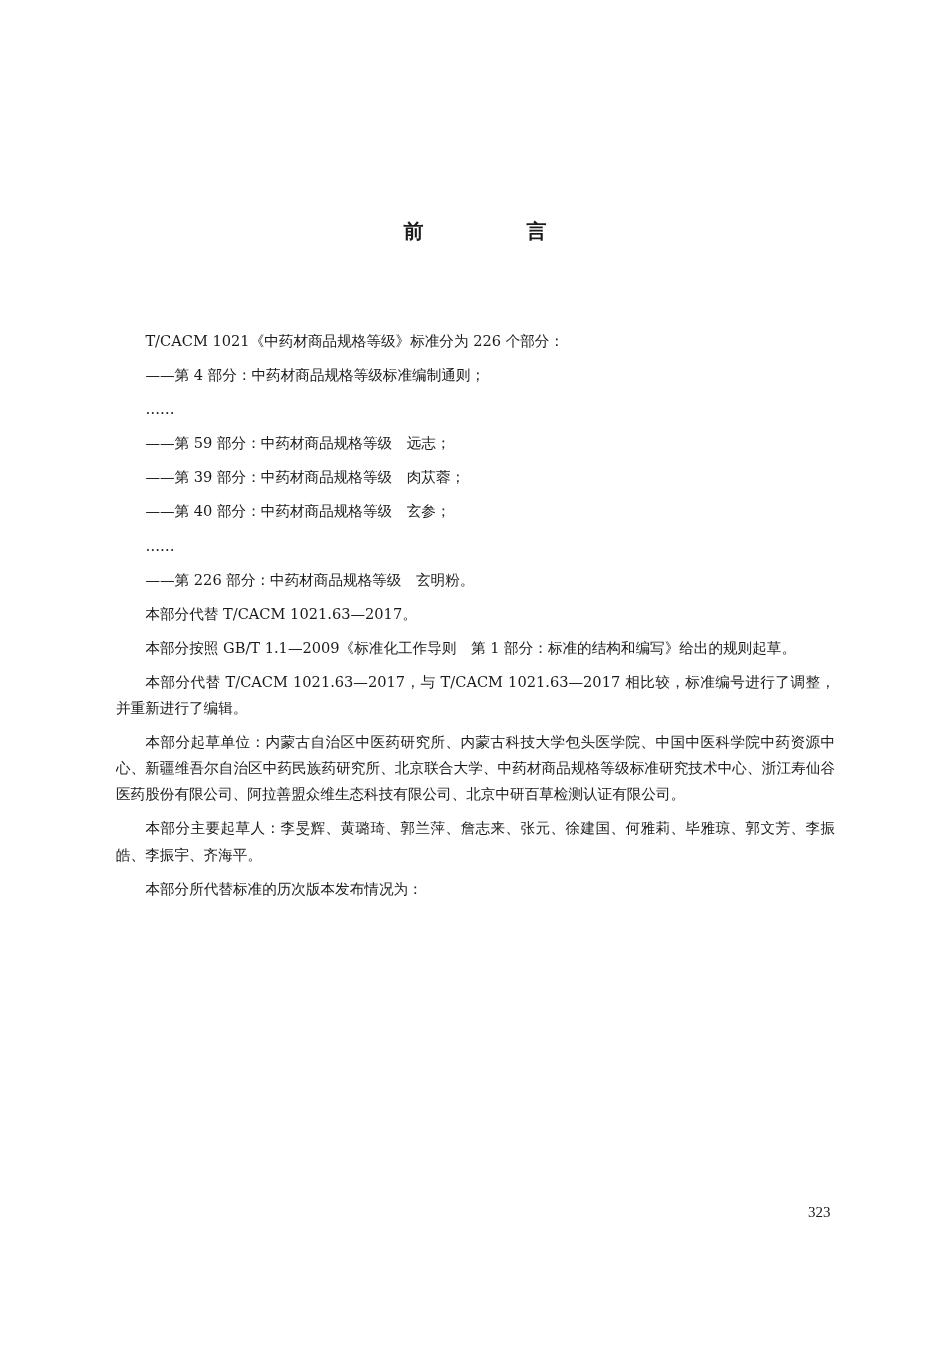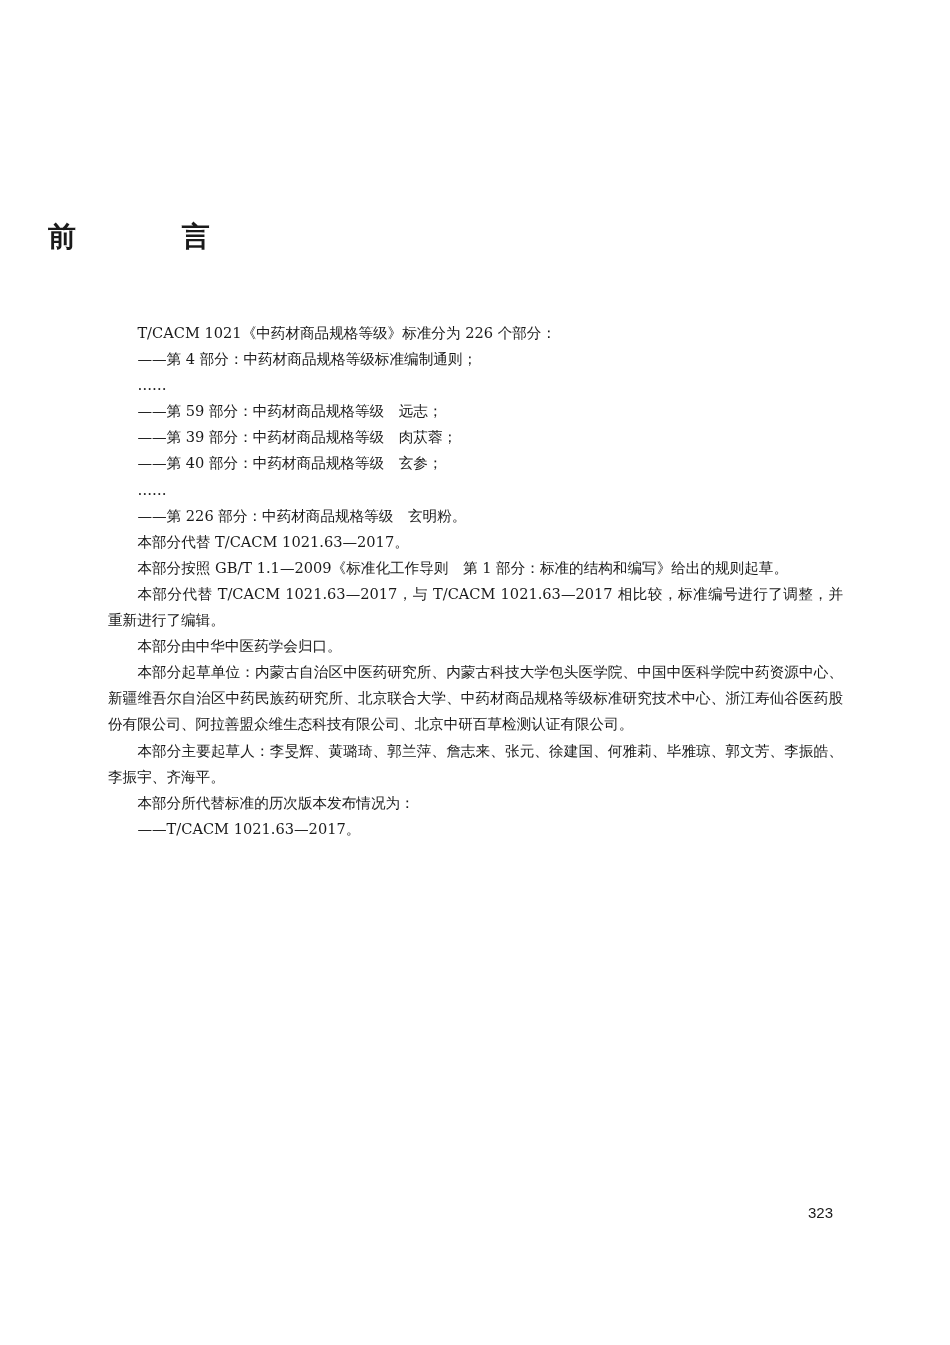--- a/index.html
+++ b/index.html
@@ -1,44 +1,42 @@
 <!DOCTYPE html>
 <html><head>
   <meta charset="utf-8">
   <style>
     html, body { margin: 0; padding: 0; background: #ffffff; }
     body { width: 950px; height: 1345px; position: relative; overflow: hidden;
            font-family: "DejaVu Serif", "Liberation Serif", serif; color: #1a1a1a; }
-    .title { position: absolute; top: 218px; left: 0; width: 950px; text-align: left;
+    .title { position: absolute; top: 218px; left: 0; width: 950px; text-align: center;
              font-family: "DejaVu Sans", "Liberation Sans", sans-serif; font-weight: bold;
-             font-size: 28px; letter-spacing: 48px; text-indent: 48px; }
+             font-size: 20px; letter-spacing: 48px; text-indent: 48px; }
     .body { position: absolute; top: 320px; left: 108px; width: 735px;
             font-size: 14.6px; line-height: 26.1px; }
-    .p { margin: 0; text-indent: 29.4px; text-align: justify; text-align-last: left; }
+    .p { margin: 8px; text-indent: 29.4px; text-align: justify; text-align-last: left; }
     .p.item { text-indent: 29.4px; }
     .page-num { position: absolute; top: 1204px; left: 808px; font-size: 15px;
-                font-family: Liberation Sans, sans-serif; }
+                font-family: Liberation Serif, serif; }
   </style>
 </head>
 <body>
 
 <div class="title">前 言</div>
 
 <div class="body">
   <p class="p item">T/CACM 1021《中药材商品规格等级》标准分为 226 个部分：</p>
   <p class="p item">——第 4 部分：中药材商品规格等级标准编制通则；</p>
   <p class="p item">……</p>
   <p class="p item">——第 59 部分：中药材商品规格等级　远志；</p>
   <p class="p item">——第 39 部分：中药材商品规格等级　肉苁蓉；</p>
   <p class="p item">——第 40 部分：中药材商品规格等级　玄参；</p>
   <p class="p item">……</p>
   <p class="p item">——第 226 部分：中药材商品规格等级　玄明粉。</p>
   <p class="p">本部分代替 T/CACM 1021.63—2017。</p>
   <p class="p">本部分按照 GB/T 1.1—2009《标准化工作导则　第 1 部分：标准的结构和编写》给出的规则起草。</p>
   <p class="p">本部分代替 T/CACM 1021.63—2017，与 T/CACM 1021.63—2017 相比较，标准编号进行了调整，并重新进行了编辑。</p>
-  <p class="p">本部分由中华中医药学会归口。</p>
   <p class="p">本部分起草单位：内蒙古自治区中医药研究所、内蒙古科技大学包头医学院、中国中医科学院中药资源中心、新疆维吾尔自治区中药民族药研究所、北京联合大学、中药材商品规格等级标准研究技术中心、浙江寿仙谷医药股份有限公司、阿拉善盟众维生态科技有限公司、北京中研百草检测认证有限公司。</p>
   <p class="p">本部分主要起草人：李旻辉、黄璐琦、郭兰萍、詹志来、张元、徐建国、何雅莉、毕雅琼、郭文芳、李振皓、李振宇、齐海平。</p>
   <p class="p">本部分所代替标准的历次版本发布情况为：</p>
-  <p class="p item">——T/CACM 1021.63—2017。</p>
 </div>
 
 <div class="page-num">323</div>
 
 </body></html>

